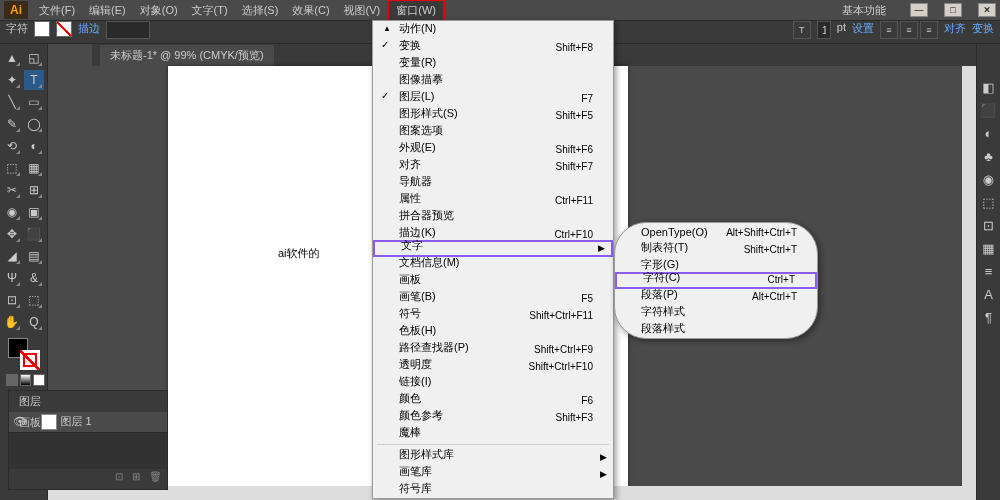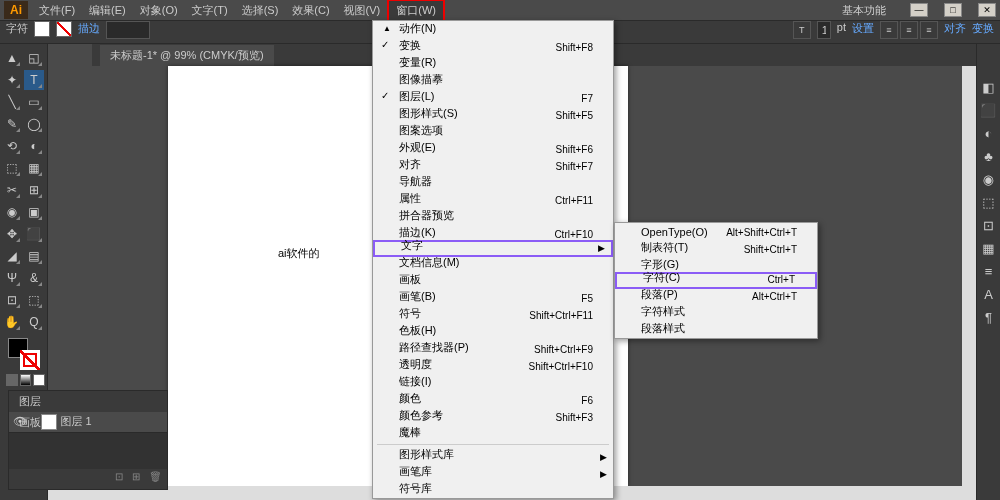--- a/index.html
+++ b/index.html
@@ -36,21 +36,21 @@
 .canvas-text { position: absolute; top: 180px; left: 110px; color: #000; font-size: 11px; }
 .dropdown { position: absolute; background: #f0f0f0; border: 1px solid #999; box-shadow: 2px 2px 6px rgba(0,0,0,0.4); z-index: 100; }
 .dd-main { top: 20px; left: 372px; width: 242px; }
 .dd-item { display: flex; align-items: flex-end; padding: 2px 20px 2px 26px; color: #000; cursor: pointer; position: relative; height: 17px; white-space: nowrap; }
 .dd-item .shortcut { margin-left: auto; color: #000; font-size: 10px; }
 .dd-item .arrow { position: absolute; right: 6px; font-size: 9px; }
 .dd-sep { height: 1px; background: #ccc; margin: 2px 4px; }
 .dd-check::before { content: '✓'; position: absolute; left: 8px; top: 1px; font-size: 10px; }
 .dd-up::before { content: '▲'; position: absolute; left: 10px; top: 3px; font-size: 8px; }
 .dd-highlight { border: 2px solid #8b5cf6; margin: -2px 0; }
-.dd-sub { top: 222px; left: 614px; width: 204px; }
+.dd-sub { top: 222px; left: 614px; width: 204px; border-radius: 32px; }
 .right-dock { width: 24px; background: #3a3a3a; border-left: 1px solid #2a2a2a; padding-top: 30px; }
 .dock-icon { width: 20px; height: 20px; margin: 3px auto; display: flex; align-items: center; justify-content: center; color: #ccc; cursor: pointer; font-size: 13px; }
 .layers-panel { position: absolute; bottom: 10px; left: 8px; width: 160px; background: #3a3a3a; border: 1px solid #2a2a2a; z-index: 5; }
 .lp-tabs { display: flex; background: #2a2a2a; height: 20px; flex-direction: column; }
 .lp-tab { padding: 3px 10px; color: #ccc; font-size: 11px; }
 .lp-tab.active { background: #3a3a3a; }
 .lp-row { display: flex; align-items: center; height: 22px; background: #4a4a4a; border-bottom: 1px solid #2a2a2a; padding: 0 4px; gap: 4px; }
 .lp-eye { color: #ccc; font-size: 11px; }
 .lp-thumb { width: 16px; height: 16px; background: #fff; border: 1px solid #888; }
 .lp-name { color: #ccc; flex: 1; }

